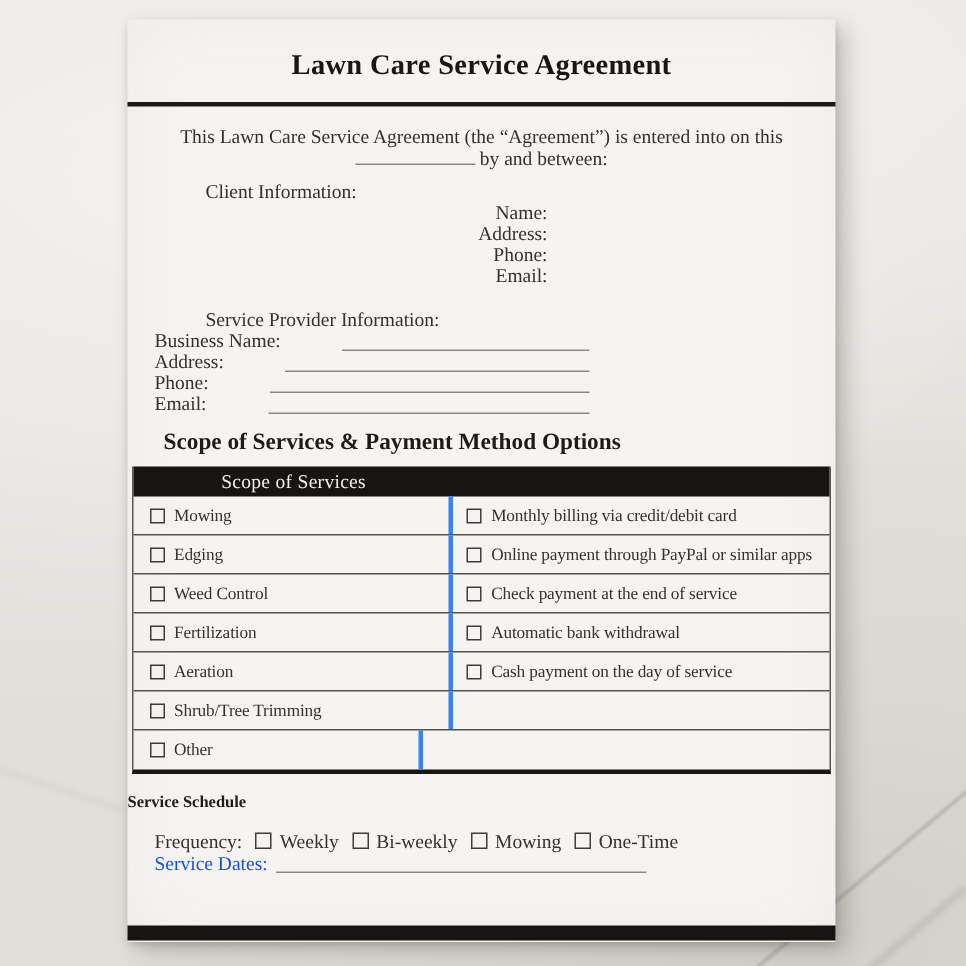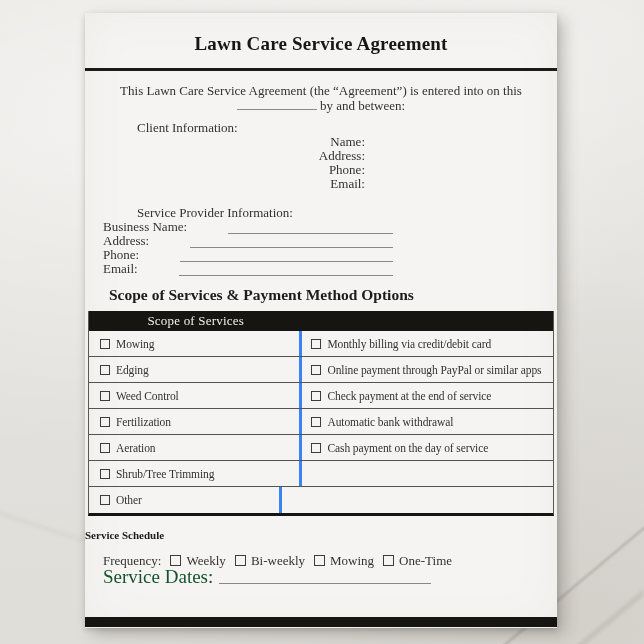--- a/index.html
+++ b/index.html
@@ -69,22 +69,22 @@
 
   .cb { width:10px; height:10px; border:1px solid #3e3c39; margin-right:6px;
         flex:none; display:inline-block; background:transparent; }
 
   .schedule-heading { margin-top:9px; padding-left:0; font-size:11px;
                       line-height:21px; font-weight:bold; color:#1d1c1a; }
   .freq-row { margin-top:7px; padding-left:18px; height:15px; display:flex;
               align-items:center; font-size:13px; color:#34322f; }
   .freq-option { display:flex; align-items:center; margin-left:9px; }
   .freq-option .cb { width:11px; height:11px; margin-right:5px; }
-  .dates-row { padding-left:18px; display:flex; align-items:flex-end; height:16px;
-               width:346px; font-size:19px; color:#14532d; }
+  .dates-row { padding-left:18px; display:flex; align-items:center; height:16px;
+               width:346px; font-size:13px; color:#1d4ed8; }
   .dates-row .blank { flex:1; height:12px; margin-left:6px; }
 
   .footer-bar { position:absolute; left:0; right:0; bottom:1px; height:10px; background:#161512; }
 </style>
 </head>
 <body>
 
 <div class="bg">
   <div class="vein v1"></div>
   <div class="vein v2"></div>

